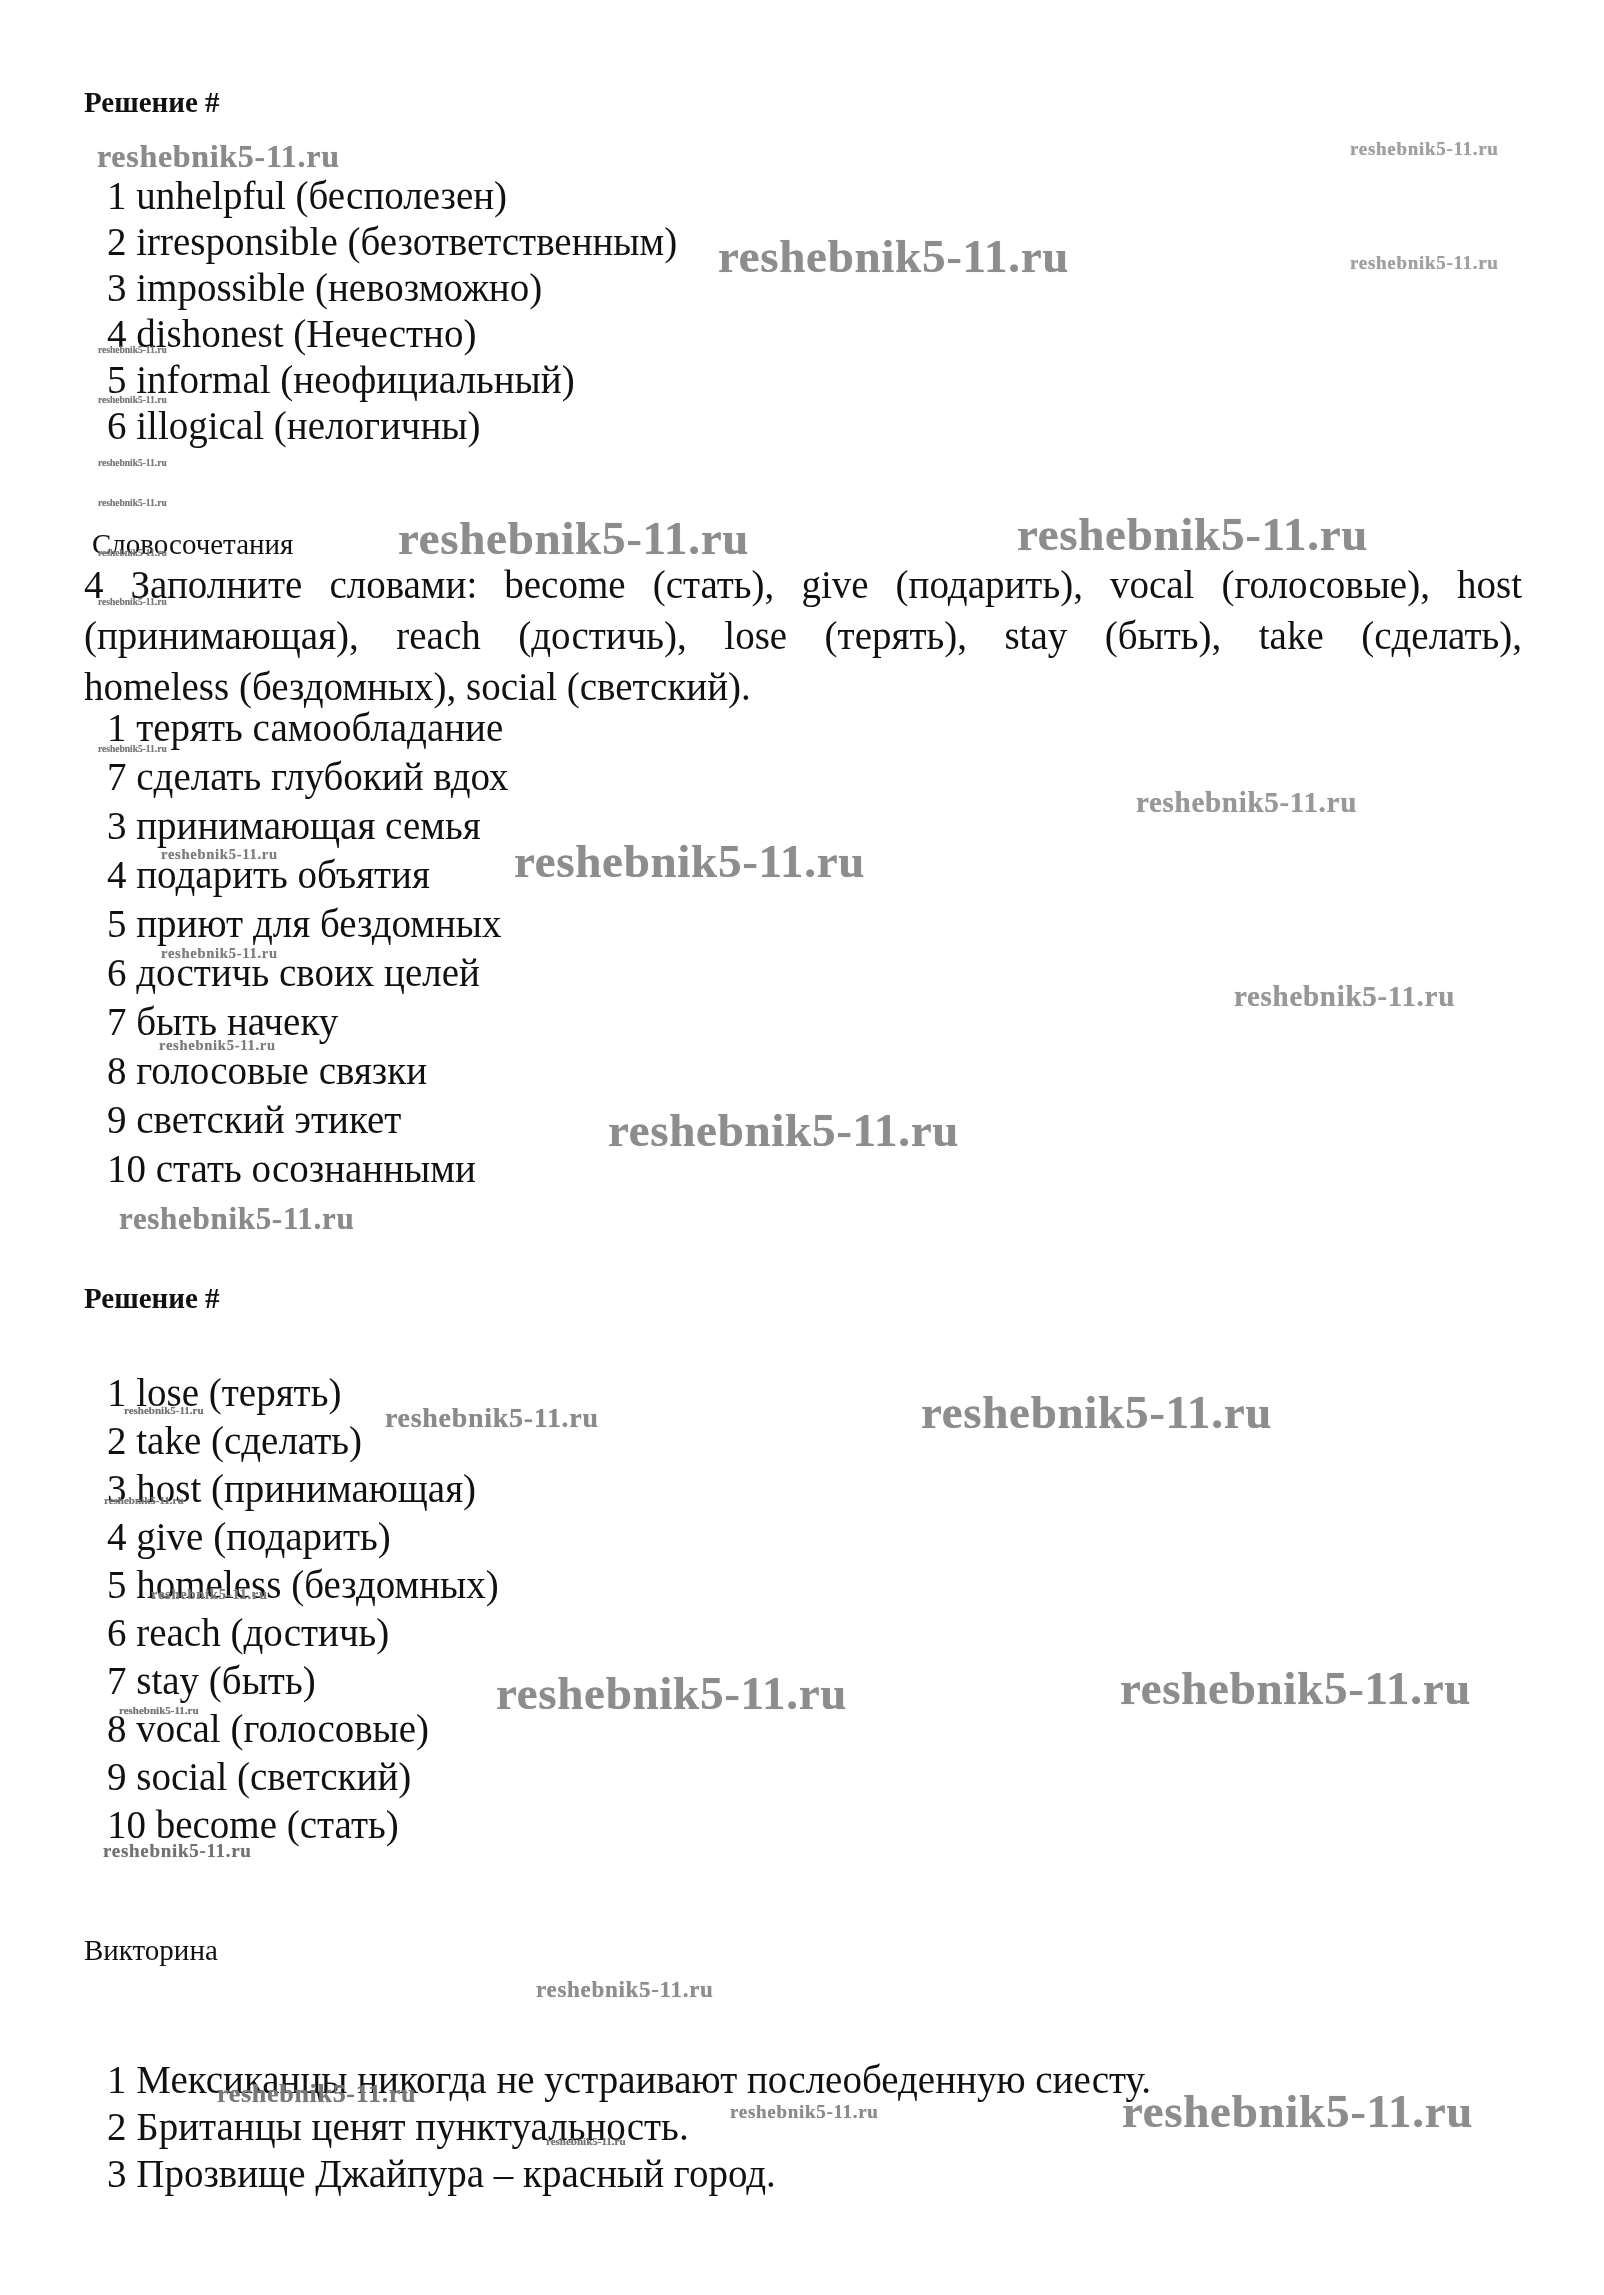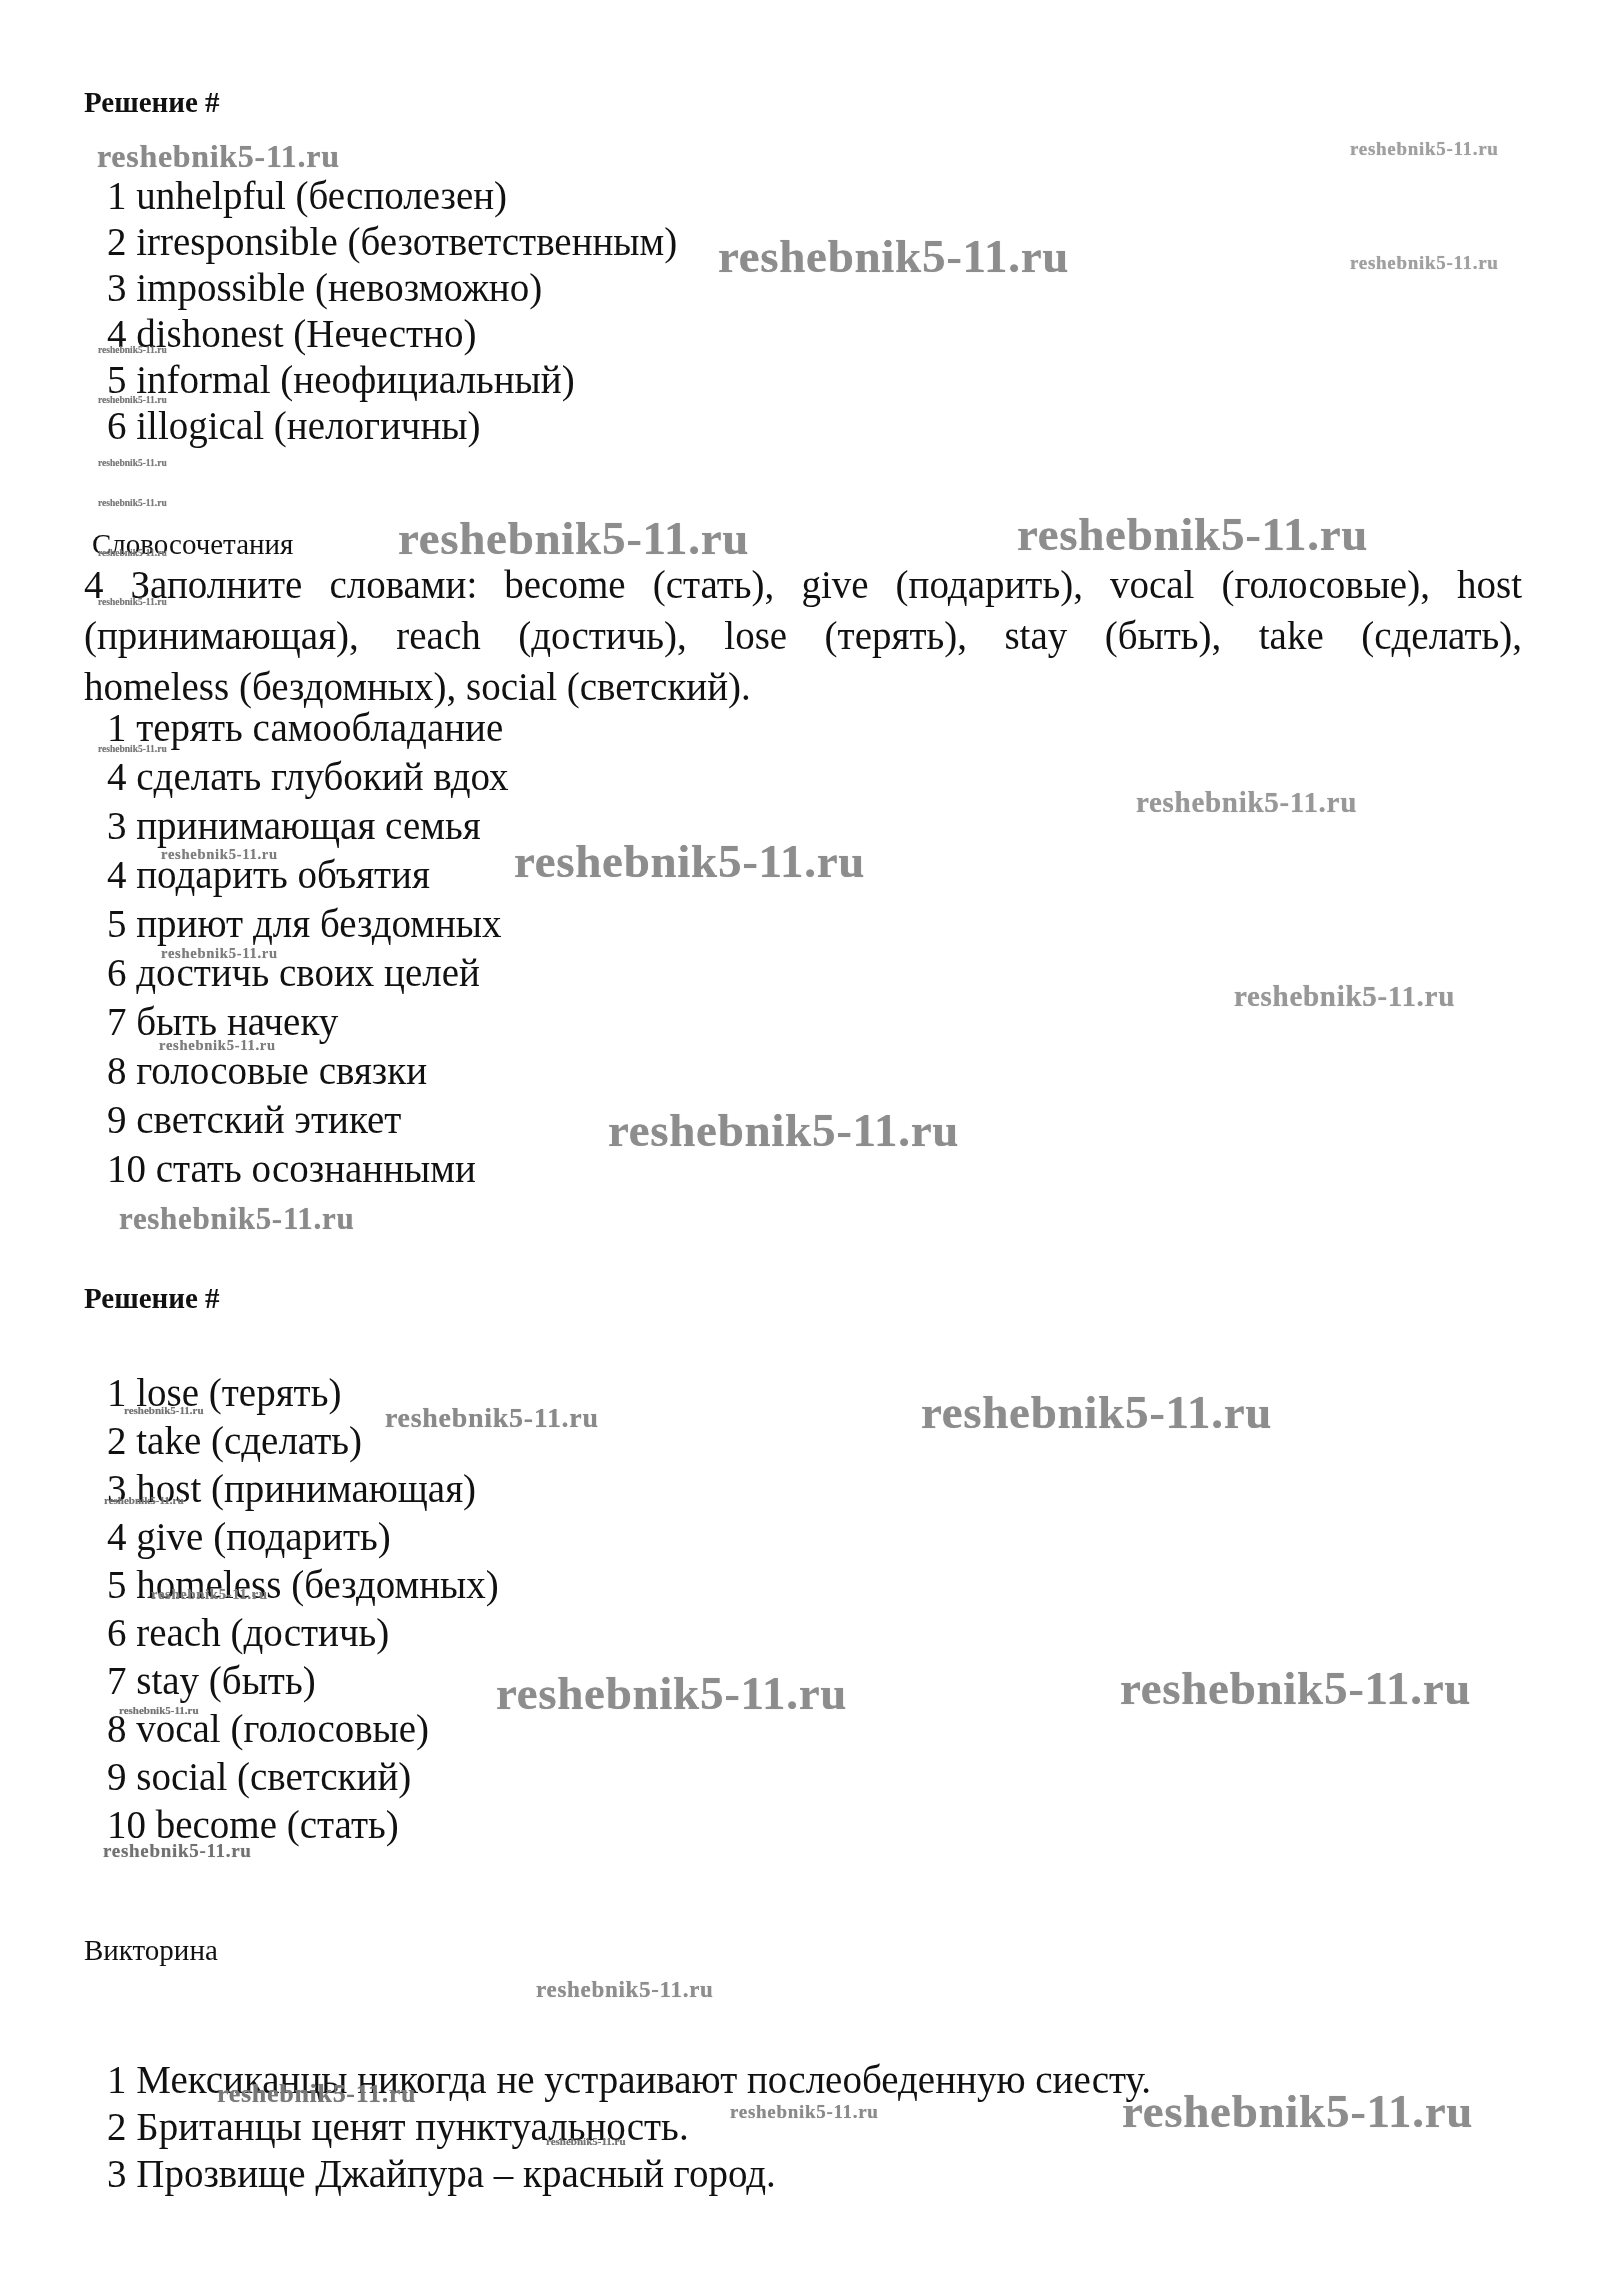--- a/index.html
+++ b/index.html
@@ -64,21 +64,21 @@
   <div class="txt" style="top:522px;margin-left:8px;">Словосочетания</div>
 
   <div class="para" style="top:559px;">
     <div class="pl just">4 Заполните словами: become (стать), give (подарить), vocal (голосовые), host</div>
     <div class="pl just">(принимающая), reach (достичь), lose (терять), stay (быть), take (сделать),</div>
     <div class="pl">homeless (бездомных), social (светский).</div>
   </div>
 
   <div class="list lh67" style="top:703px;">
     <div class="li">1 терять самообладание</div>
-    <div class="li">4 сделать глубокий вдох</div>
+    <div class="li">7 сделать глубокий вдох</div>
     <div class="li">3 принимающая семья</div>
     <div class="li">4 подарить объятия</div>
     <div class="li">5 приют для бездомных</div>
     <div class="li">6 достичь своих целей</div>
     <div class="li">7 быть начеку</div>
     <div class="li">8 голосовые связки</div>
     <div class="li">9 светский этикет</div>
     <div class="li">10 стать осознанными</div>
   </div>
 

